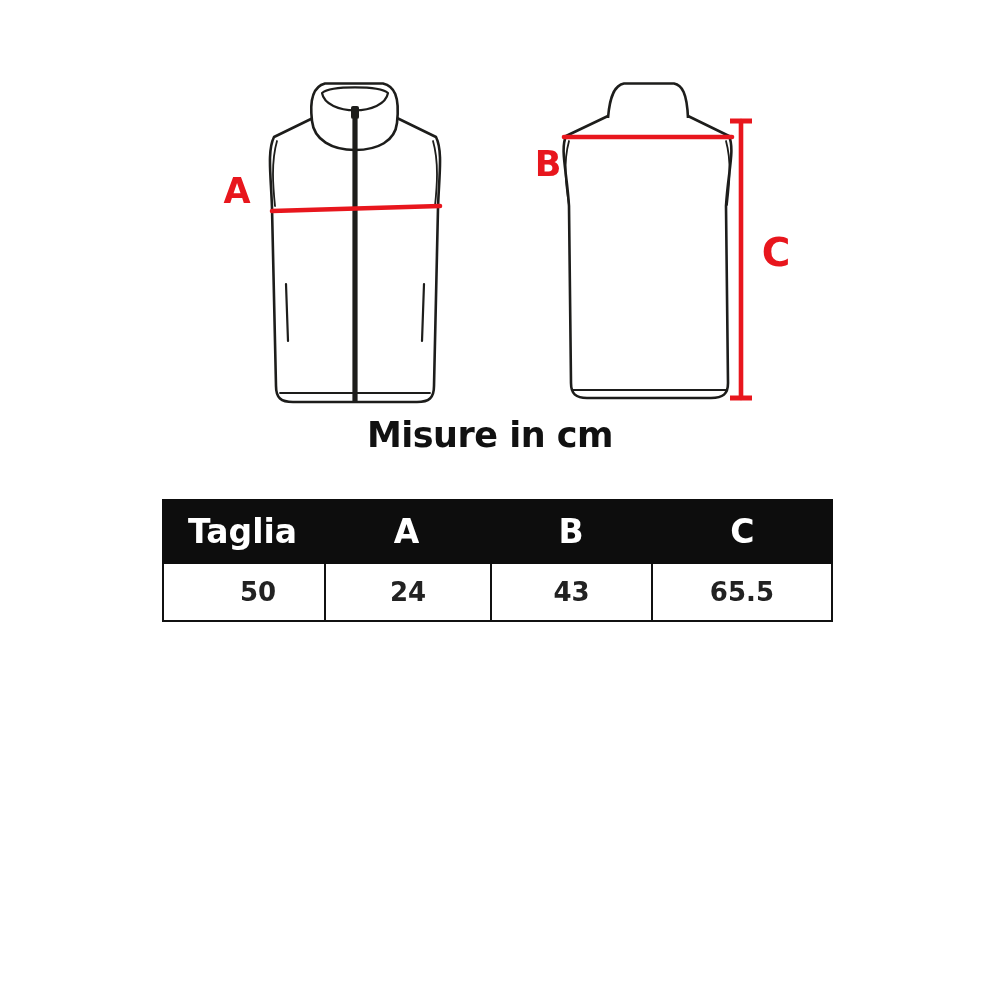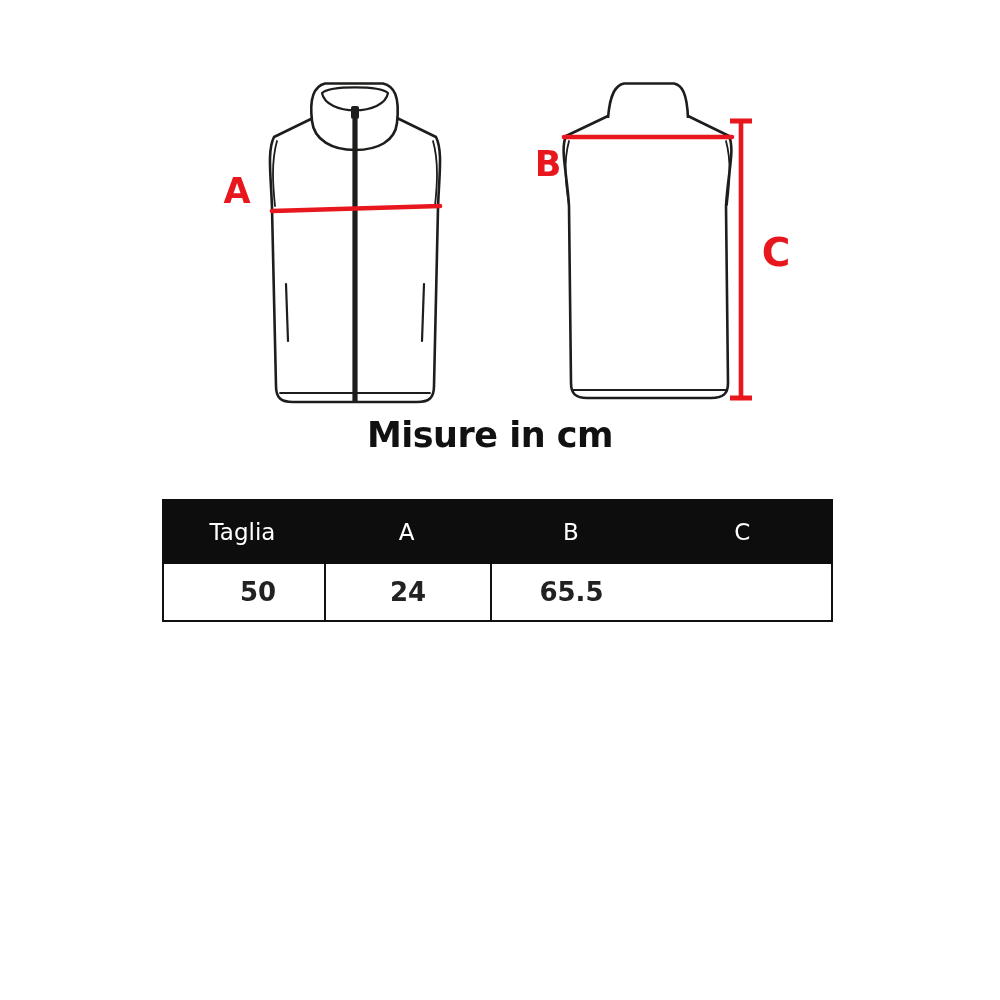--- a/index.html
+++ b/index.html
@@ -33,21 +33,21 @@
     font-size:35px;font-weight:800;color:#111;letter-spacing:-0.5px;
   }
   .size-table{
     position:absolute;left:162px;top:499px;width:671px;
   }
   .size-head{
     display:grid;grid-template-columns:24% 24.9% 24.1% 27%;
     background:var(--hdr-bg);height:65px;align-items:center;
   }
   .size-head .cell{
-    color:var(--hdr-tx);font-weight:400;font-size:23px;text-align:center;
+    color:var(--hdr-tx);font-weight:700;font-size:33px;text-align:center;
   }
   .size-row{
     display:grid;grid-template-columns:24% 24.9% 24.1% 27%;
     height:58px;border:2px solid #111;border-top:none;background:#fff;
   }
   .size-row .cell{
     display:flex;align-items:center;justify-content:center;
     font-weight:700;font-size:26px;color:#222;border-left:2px solid #111;
   }
   .size-row .cell:first-child{border-left:none;padding-left:28px;}
@@ -99,17 +99,18 @@
   <div class="size-table">
     <div class="size-head">
       <span class="cell">Taglia</span>
       <span class="cell">A</span>
       <span class="cell">B</span>
       <span class="cell">C</span>
     </div>
     <div class="size-row">
       <span class="cell">50</span>
       <span class="cell">24</span>
+      <span class="cell">43</span>
       <span class="cell">65.5</span>
     </div>
   </div>
 
 </div>
 
 </body></html>

